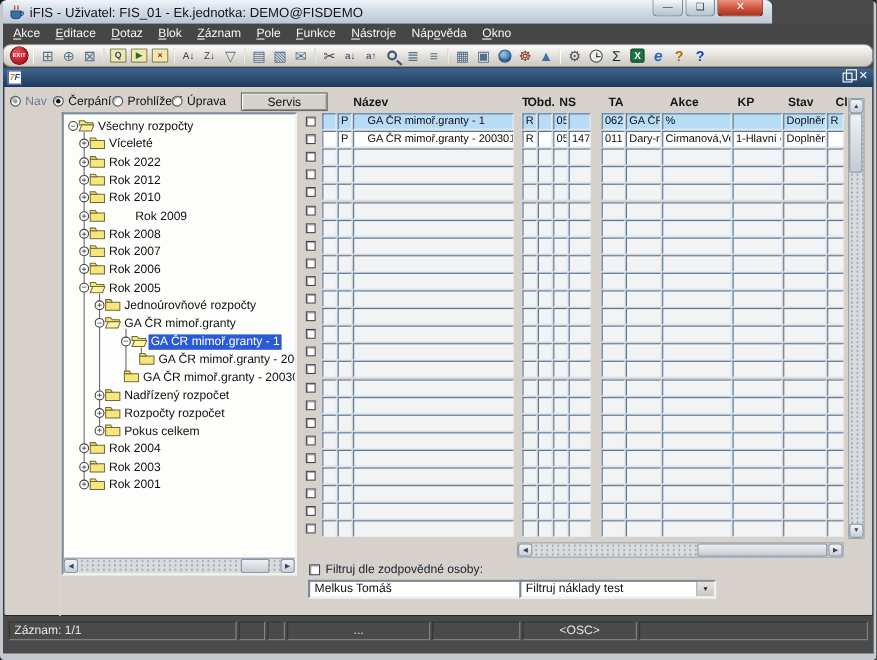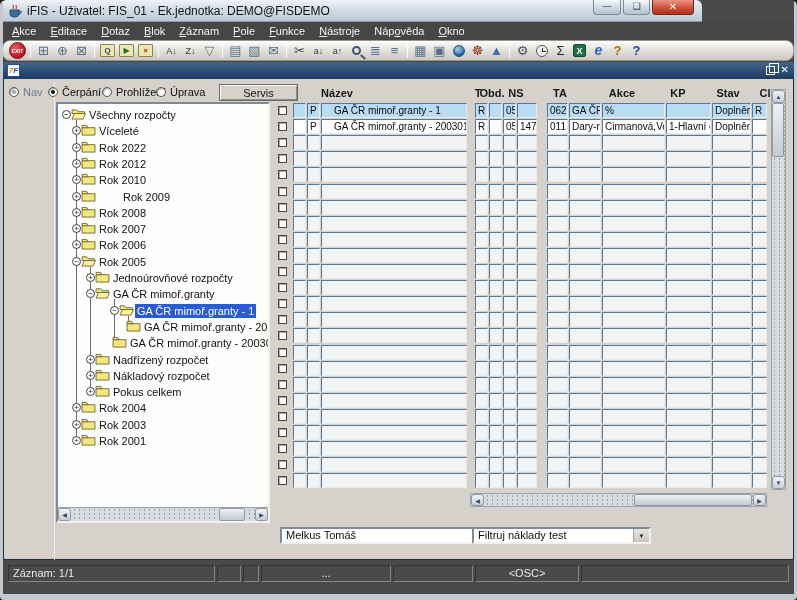--- a/index.html
+++ b/index.html
@@ -443,21 +443,21 @@
                 <path d="M1 4 v-2.5 h5 l1.5 2.5 z" fill="#f6e67c" stroke="#6b6b35"></path>
               </svg></span>
             <span class="tree-label" style="left: 53px;">Nadřízený rozpočet</span>
           </div>
           <div class="tree-item" style="top: 264px;">
             <span class="tree-exp" style="left: 28px;">+</span>
             <span class="tree-folder" style="left: 37px;"><svg width="15" height="12" viewBox="0 0 16 13">
                 <path d="M1 4 h14 v8 h-14 z" fill="#f6e67c" stroke="#6b6b35"></path>
                 <path d="M1 4 v-2.5 h5 l1.5 2.5 z" fill="#f6e67c" stroke="#6b6b35"></path>
               </svg></span>
-            <span class="tree-label" style="left: 53px;">Nákladový rozpočet</span>
+            <span class="tree-label" style="left: 53px;">Rozpočty rozpočet</span>
           </div>
           <div class="tree-item" style="top: 280px;">
             <span class="tree-exp" style="left: 28px;">+</span>
             <span class="tree-folder" style="left: 37px;"><svg width="15" height="12" viewBox="0 0 16 13">
                 <path d="M1 4 h14 v8 h-14 z" fill="#f6e67c" stroke="#6b6b35"></path>
                 <path d="M1 4 v-2.5 h5 l1.5 2.5 z" fill="#f6e67c" stroke="#6b6b35"></path>
               </svg></span>
             <span class="tree-label" style="left: 53px;">Pokus celkem</span>
           </div>
           <div class="tree-item" style="top: 296px;">
@@ -891,20 +891,24 @@
       <div class="sb-arrow">▼</div>
     </div>
     <div class="hscroll">
       <div class="sb-arrow">◀</div>
       <div class="sb-track">
         <div class="sb-thumb" style="left:150px;width:118px"></div>
       </div>
       <div class="sb-arrow">▶</div>
     </div>
 
+    <div class="filter-row" style="left:281px;top:449px">
+      <span class="checkbox"></span>
+      <span>Filtruj dle zodpovědné osoby:</span>
+    </div>
     <div class="dropdown" style="left:280px;top:465px;width:278px">
       <span class="dd-text">Melkus Tomáš</span>
       <span class="dd-btn">▼</span>
     </div>
     <div class="dropdown" style="left:472px;top:465px;width:179px">
       <span class="dd-text">Filtruj náklady test</span>
       <span class="dd-btn">▼</span>
     </div>
 
     <div class="status-cell" style="left:8px;width:207px">Záznam: 1/1</div>

